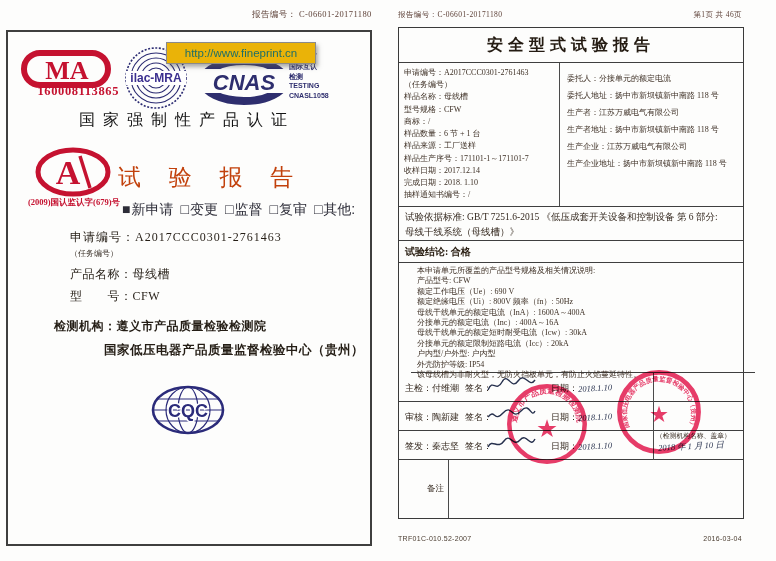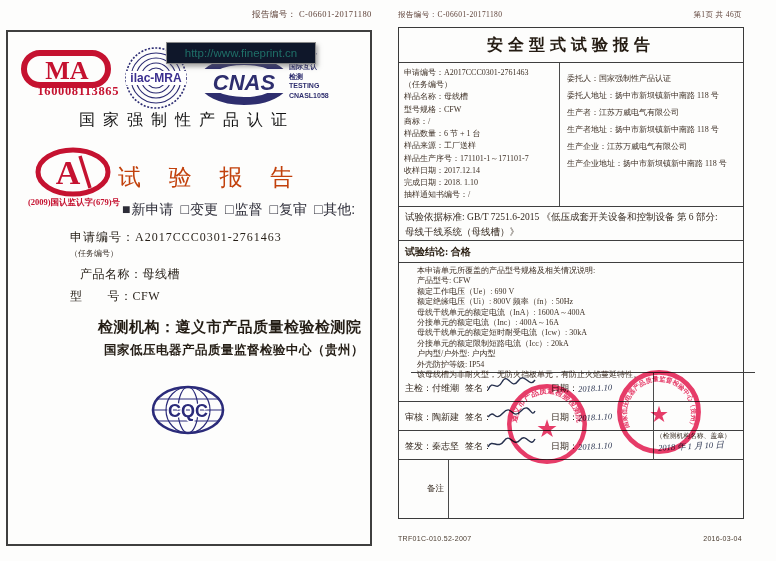--- a/index.html
+++ b/index.html
@@ -5,21 +5,21 @@
   html,body{margin:0;padding:0;background:#fff;}
   #canvas{position:relative;width:776px;height:561px;background:#fdfdfc;overflow:hidden;
           font-family:"Liberation Serif","DejaVu Serif",serif;color:#2a2118;}
   .abs{position:absolute;}
   
   .hdr-no{font-size:8.5px;color:#5d4037;letter-spacing:.4px;font-family:"Liberation Serif",serif;}
   #lp-border{left:6px;top:30px;width:362px;height:512px;border:2px solid #3f3f3f;}
   #cma-num{left:15px;top:84px;width:104px;font-size:12.5px;font-weight:bold;color:#c51230;letter-spacing:.6px;text-align:right;}
   #cnas-side{left:289px;top:52px;font-family:"Liberation Sans",sans-serif;font-size:7px;font-weight:bold;
              color:#2e2e6e;line-height:1.4;}
-  #watermark{left:166px;top:42px;width:148px;height:20px;background:#0f172a;border:1px solid #8a8a8a;
+  #watermark{left:166px;top:42px;width:148px;height:20px;background:#eab308;border:1px solid #8a8a8a;
              box-shadow:2px 3px 4px rgba(90,90,90,.5);z-index:60;display:flex;align-items:center;justify-content:center;
              font-family:"Liberation Sans",sans-serif;font-size:11.5px;color:#1f6f68;}
   #lp-title{left:6px;top:110px;width:362px;text-align:center;font-size:16px;letter-spacing:8px;color:#141414;}
   #cnca-no{left:8px;top:197px;width:132px;text-align:center;font-size:8.5px;font-weight:bold;color:#c51230;}
   #lp-report-title{left:118px;top:162px;font-size:23px;letter-spacing:11px;color:#c2410c;}
   #cb-row{left:122px;top:201px;display:flex;gap:7px;font-size:14px;color:#2d2d38;font-family:"Liberation Sans",sans-serif;justify-content:center;}
   .cb-box{margin-right:1px;}
   .lp-field{font-size:12px;color:#241d15;letter-spacing:.5px;}
   .lp-small{font-size:8px;color:#3a3128;}
   .lp-bold{font-weight:600;}
@@ -110,23 +110,23 @@
   <div class="abs" id="cb-row">
     <span><span class="cb-box">■</span><span>新申请</span></span>
     <span><span class="cb-box">□</span><span>变更</span></span>
     <span><span class="cb-box">□</span><span>监督</span></span>
     <span><span class="cb-box">□</span><span>复审</span></span>
     <span><span class="cb-box">□</span><span>其他:</span></span>
   </div>
 
   <div class="abs lp-field" style="left:70px;top:229px;letter-spacing:1px;">申请编号：A2017CCC0301-2761463</div>
   <div class="abs lp-small" style="left:70px;top:248px;">（任务编号）</div>
-  <div class="abs lp-field" style="left:80px;top:266px;">产品名称：母线槽</div>
+  <div class="abs lp-field" style="left:70px;top:266px;">产品名称：母线槽</div>
   <div class="abs lp-field" style="left:70px;top:288px;">型　　号：CFW</div>
-  <div class="abs lp-field lp-bold" style="left:54px;top:318px;font-size:15px;margin-left:44px;">检测机构：遵义市产品质量检验检测院</div>
+  <div class="abs lp-field lp-bold" style="left:54px;top:318px;font-size:12px;">检测机构：遵义市产品质量检验检测院</div>
   <div class="abs lp-field lp-bold" style="left:104px;top:342px;font-size:12.5px;">国家低压电器产品质量监督检验中心（贵州）</div>
 
   <svg class="abs" style="left:150px;top:384px;" width="76" height="52" viewBox="0 0 76 52">
     <ellipse cx="38" cy="26" rx="35" ry="23" fill="none" stroke="#2b2b7a" stroke-width="2.6"></ellipse>
     <ellipse cx="38" cy="26" rx="22" ry="23" fill="none" stroke="#2b2b7a" stroke-width="1.2"></ellipse>
     <ellipse cx="38" cy="26" rx="10" ry="23" fill="none" stroke="#2b2b7a" stroke-width="1.2"></ellipse>
     <line x1="6" y1="15" x2="70" y2="15" stroke="#2b2b7a" stroke-width="1.2"></line>
     <line x1="6" y1="37" x2="70" y2="37" stroke="#2b2b7a" stroke-width="1.2"></line>
     <line x1="3" y1="26" x2="73" y2="26" stroke="#2b2b7a" stroke-width="1.2"></line>
     <text x="38" y="33" text-anchor="middle" font-size="18" font-weight="bold" fill="#2b2b7a" stroke="#ffffff" stroke-width="3" paint-order="stroke" font-family="Liberation Sans,sans-serif">CQC</text>
@@ -147,21 +147,21 @@
         <div>型号规格：CFW</div>
         <div>商标：/</div>
         <div>样品数量：6 节 + 1 台</div>
         <div>样品来源：工厂送样</div>
         <div>样品生产序号：171101-1～171101-7</div>
         <div>收样日期：2017.12.14</div>
         <div>完成日期：2018. 1.10</div>
         <div>抽样通知书编号：/</div>
       </div>
       <div id="r-info-right">
-        <div>委托人：国家强制性产品认证</div>
+        <div>委托人：分接单元的额定电流</div>
         <div>委托人地址：扬中市新坝镇新中南路 118 号</div>
         <div>生产者：江苏万威电气有限公司</div>
         <div>生产者地址：扬中市新坝镇新中南路 118 号</div>
         <div>生产企业：江苏万威电气有限公司</div>
         <div>生产企业地址：扬中市新坝镇新中南路 118 号</div>
       </div>
     </div>
 
     <div class="rrow" id="r-standard">
       <div>试验依据标准: GB/T 7251.6-2015 《低压成套开关设备和控制设备 第 6 部分:</div>

